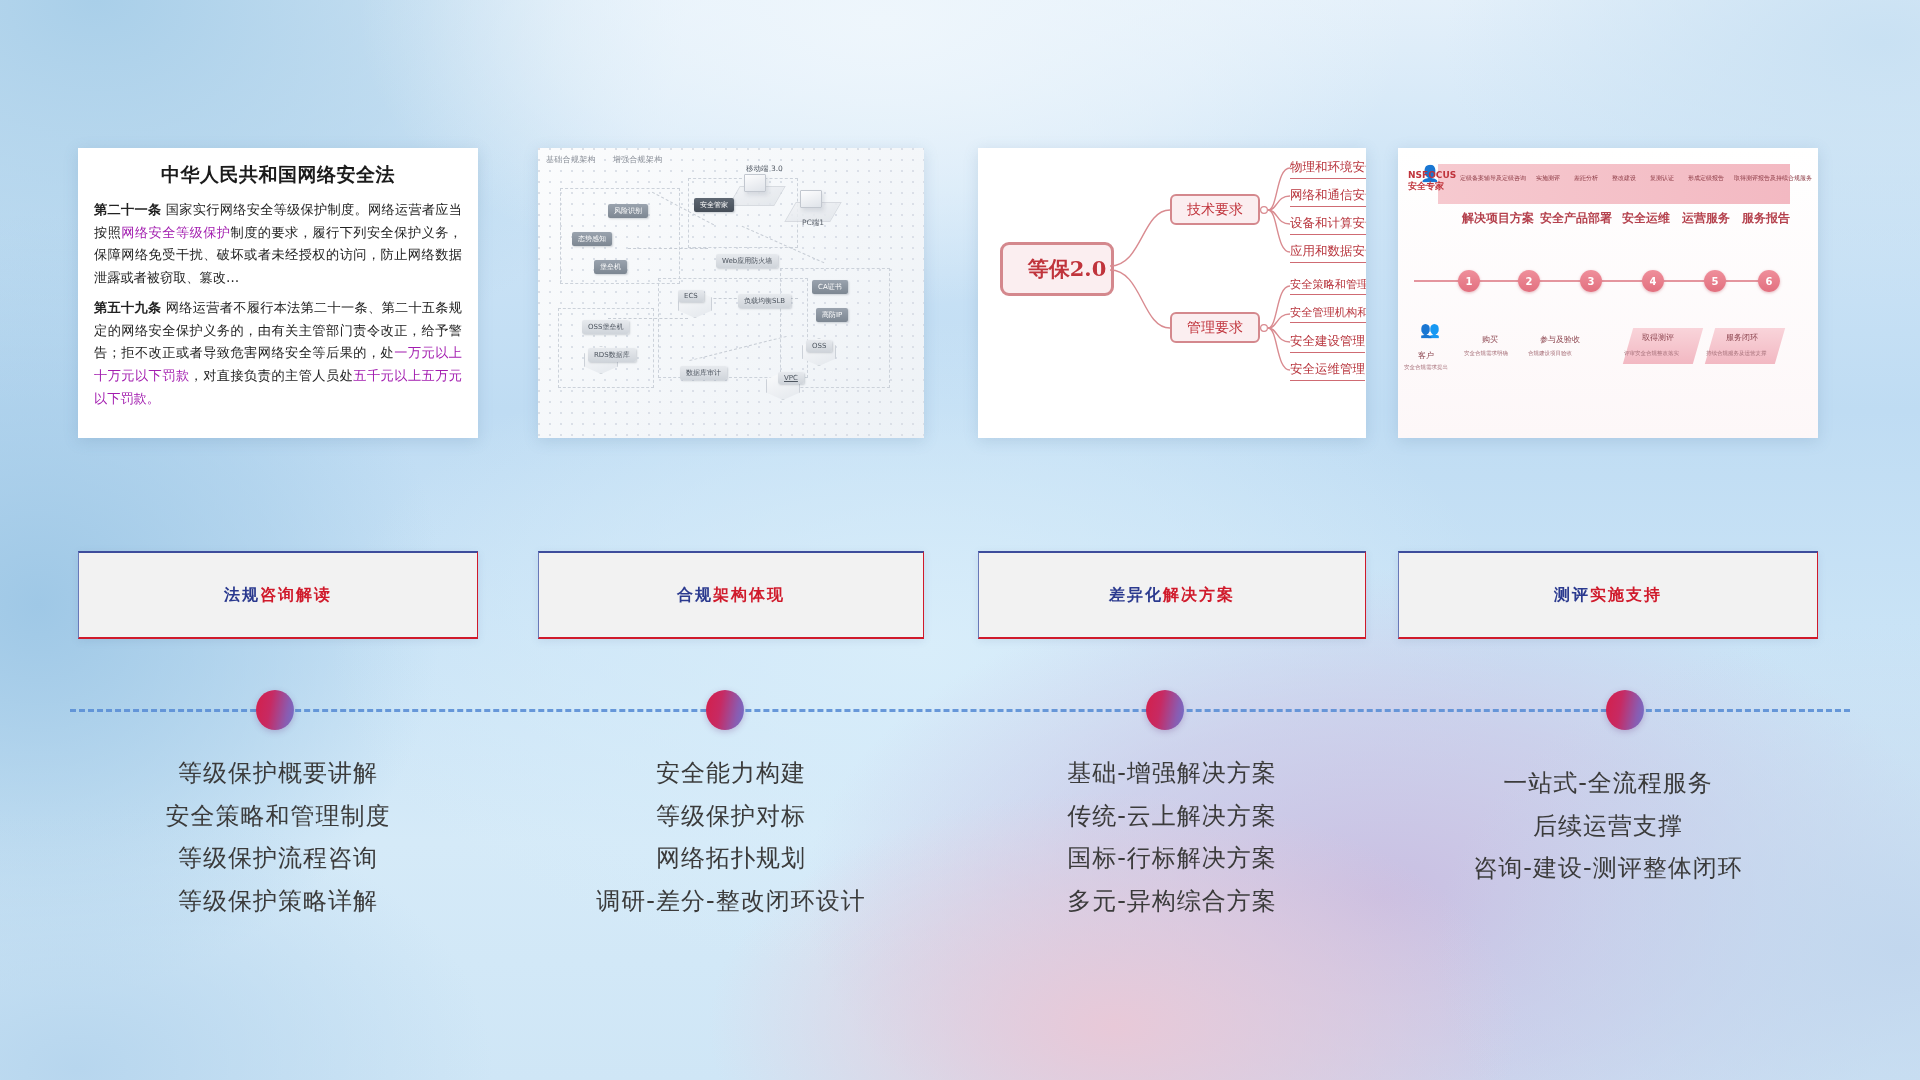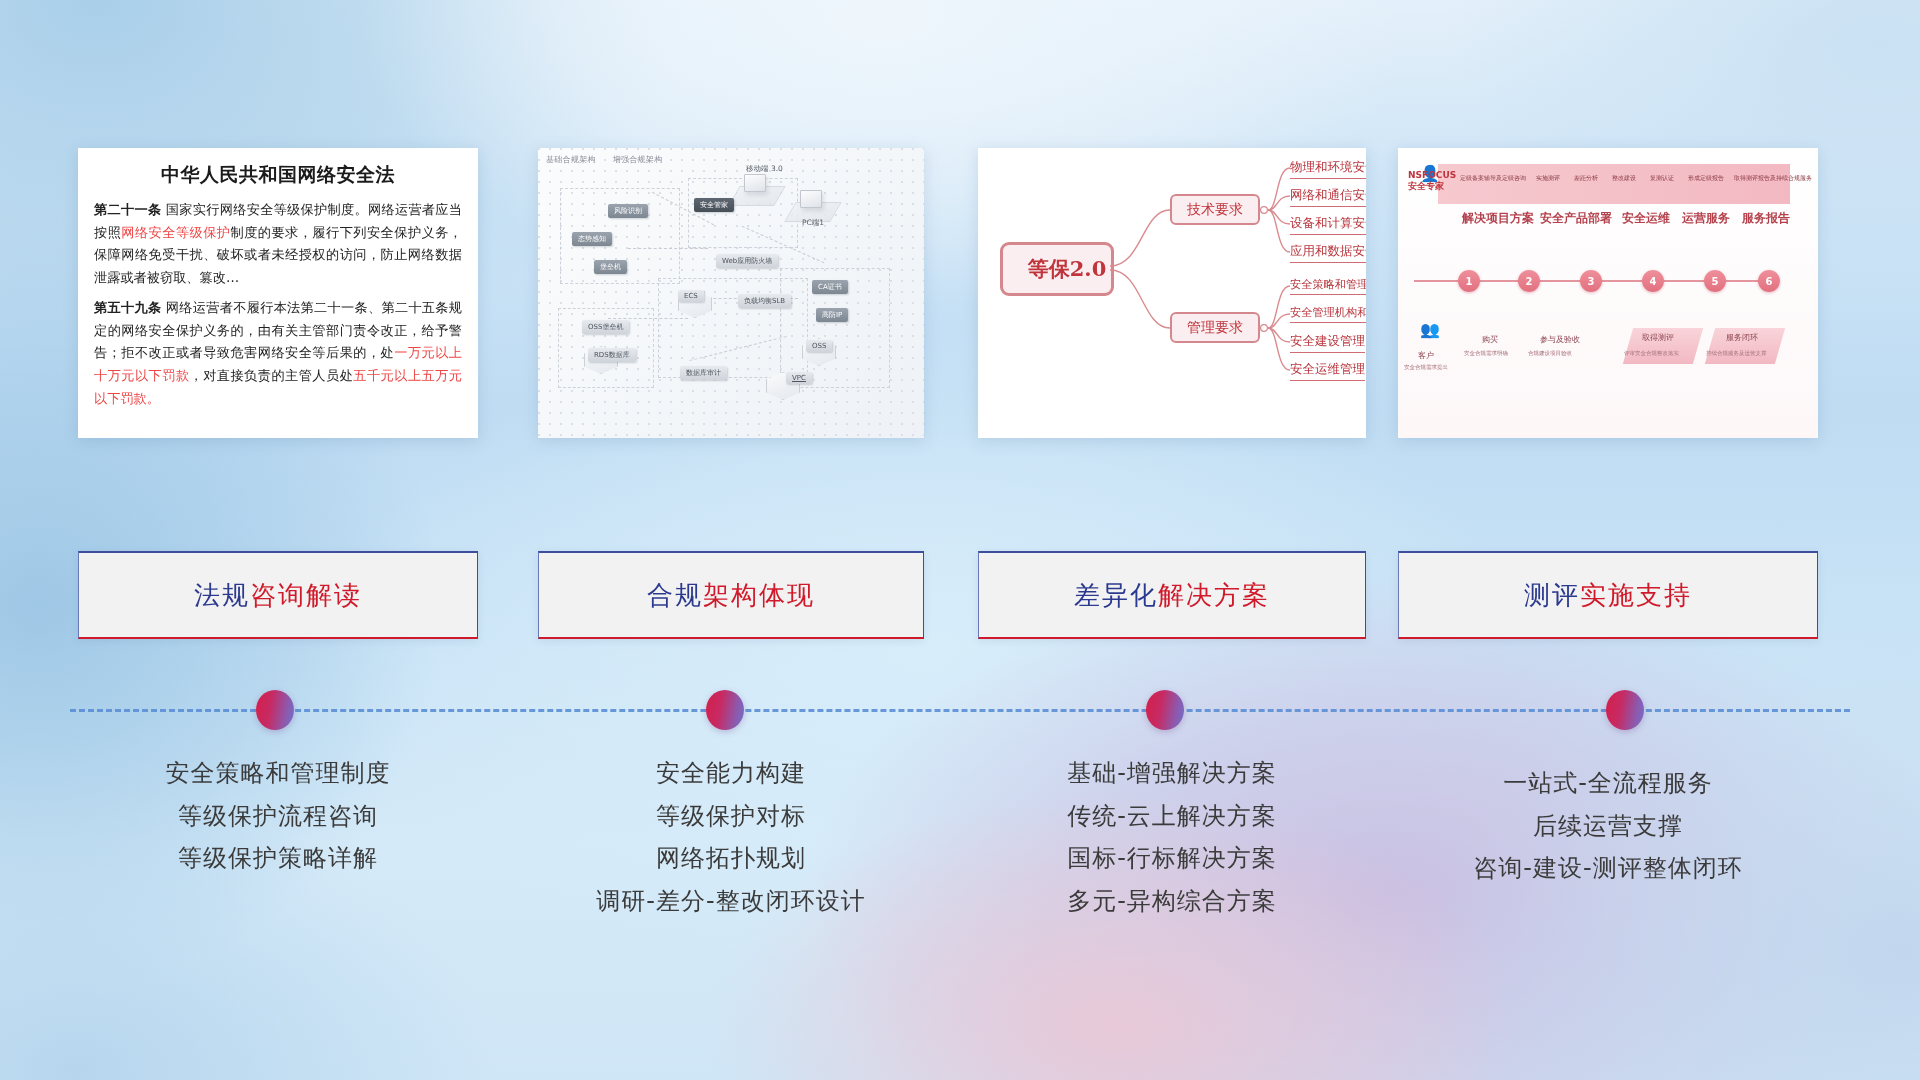--- a/index.html
+++ b/index.html
@@ -59,21 +59,21 @@
 
   
   .law { padding: 14px 16px 10px 16px; }
   .law-title {
     text-align: center; font-size: 19px; font-weight: bold; color: #1b1b1b;
     letter-spacing: .5px; margin-bottom: 11px;
   }
   .law-p { font-size: 13.2px; line-height: 1.72; color: #222; text-align: justify; }
   .law-p + .law-p { margin-top: 7px; }
   .law-p b { font-weight: bold; }
-  .red { color: #ef4444; }
+  .red { color: #a21caf; }
 
   
   .arch { position: relative; width: 100%; height: 100%;
     background:
       radial-gradient(circle at 1px 1px, #d9dee6 0.7px, transparent 0.8px) 0 0/11px 11px,
       linear-gradient(135deg,#fbfcfd 0%, #f3f6f9 60%, #eef2f6 100%);
   }
   .arch-hdr { position:absolute; top:6px; left:8px; font-size:8px; color:#8a8f98; letter-spacing:.3px;}
   .arch-hdr span{margin-right:14px;}
   .pill{
@@ -150,21 +150,21 @@
   .heads { position: absolute; top: 551px; left:0; width:1920px; height:88px; }
   .head {
     position:absolute; top:0; height:88px; background:#f2f2f2;
     border-top:2.5px solid #3e4d9c;
     border-bottom:2.5px solid #d01a2b;
     border-left:1.5px solid #6878b8;
     border-right:1.5px solid #d01a2b;
     display:flex;align-items:center;justify-content:center;
     box-shadow:0 2px 8px rgba(80,110,150,.12);
   }
-  .head-txt{ font-size:26px; font-weight:normal; letter-spacing:2px;
+  .head-txt{ font-size:16px; font-weight:bold; letter-spacing:2px;
              font-family:"DejaVu Sans","Liberation Sans",sans-serif; }
   #head1{left:78px;width:400px;}
   #head2{left:538px;width:386px;}
   #head3{left:978px;width:388px;}
   #head4{left:1398px;width:420px;}
   .h-blue{color:#2b3a8f;} .h-red{color:#d01a2b;}
 
   
   .tl { position:absolute; top:690px; left:0; width:1920px; height:40px; }
   .tl-line{
@@ -257,21 +257,21 @@
         <div class="pill" style="left:56px;top:112px;">堡垒机</div>
         <div class="pill lt" style="left:178px;top:106px;">Web应用防火墙</div>
         <div class="pill lt" style="left:140px;top:142px;">ECS</div>
         <div class="pill lt" style="left:200px;top:146px;">负载均衡SLB</div>
         <div class="pill" style="left:274px;top:132px;">CA证书</div>
         <div class="pill" style="left:278px;top:160px;">高防IP</div>
         <div class="pill lt" style="left:44px;top:172px;">OSS堡垒机</div>
         <div class="pill lt" style="left:50px;top:200px;">RDS数据库</div>
         <div class="pill lt" style="left:268px;top:192px;">OSS</div>
         <div class="pill lt" style="left:142px;top:218px;">数据库审计</div>
-        <div class="pill lt" style="left:248px;top:224px;text-decoration:underline;">VPC</div>
+        <div class="pill lt" style="left:240px;top:224px;text-decoration:underline;">VPC</div>
         <div class="lbl" style="left:208px;top:16px;">移动端 3.0</div>
         <div class="lbl" style="left:264px;top:70px;">PC端1</div>
       </div>
     </div>
 
     <div class="card" id="card3">
       <div class="mm">
         <div class="mm-node mm-root" style="left:22px;top:94px;">等保2.0</div>
 
         <div class="mm-curve" style="left:136px;top:56px;width:54px;height:62px;border-right:0;border-bottom:0;border-top-left-radius:30px;border-color:#d98b90;border-width:0 0 0 0;"></div>
@@ -382,20 +382,21 @@
   <div class="tl">
     <div class="tl-line"></div>
     <div class="tl-dot" id="dot1"></div>
     <div class="tl-dot" id="dot2"></div>
     <div class="tl-dot" id="dot3"></div>
     <div class="tl-dot" id="dot4"></div>
   </div>
 
   <div class="lists">
     <ul class="list" id="list1">
+      <li>等级保护概要讲解</li>
       <li>安全策略和管理制度</li>
       <li>等级保护流程咨询</li>
       <li>等级保护策略详解</li>
     </ul>
     <ul class="list" id="list2">
       <li>安全能力构建</li>
       <li>等级保护对标</li>
       <li>网络拓扑规划</li>
       <li>调研-差分-整改闭环设计</li>
     </ul>

